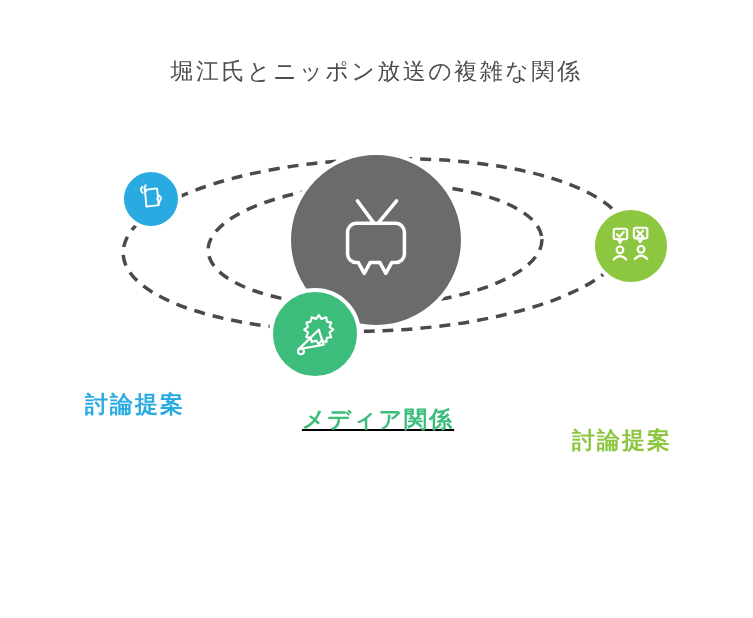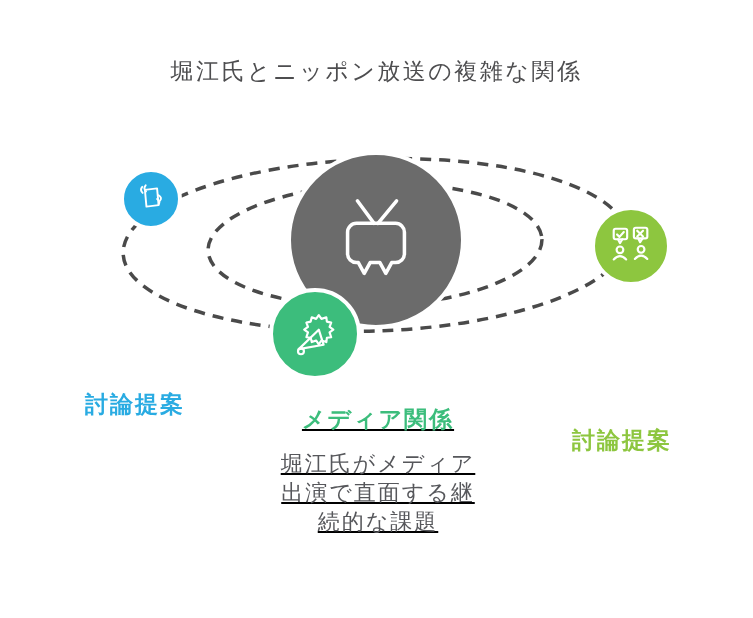--- a/index.html
+++ b/index.html
@@ -91,20 +91,19 @@
       </svg>
     </span>
   </div>
 
   <div class="col col-left">
     <div class="col-label">討論提案</div>
   </div>
 
   <div class="col col-mid">
     <div class="col-label">メディア関係</div>
-    <div class="col-desc">堀江氏がメディア出演で直面する継続的な課題</div>
   </div>
 
   <div class="col col-right">
     <div class="col-label">討論提案</div>
   </div>
 
 </div>
 
 </body></html>

